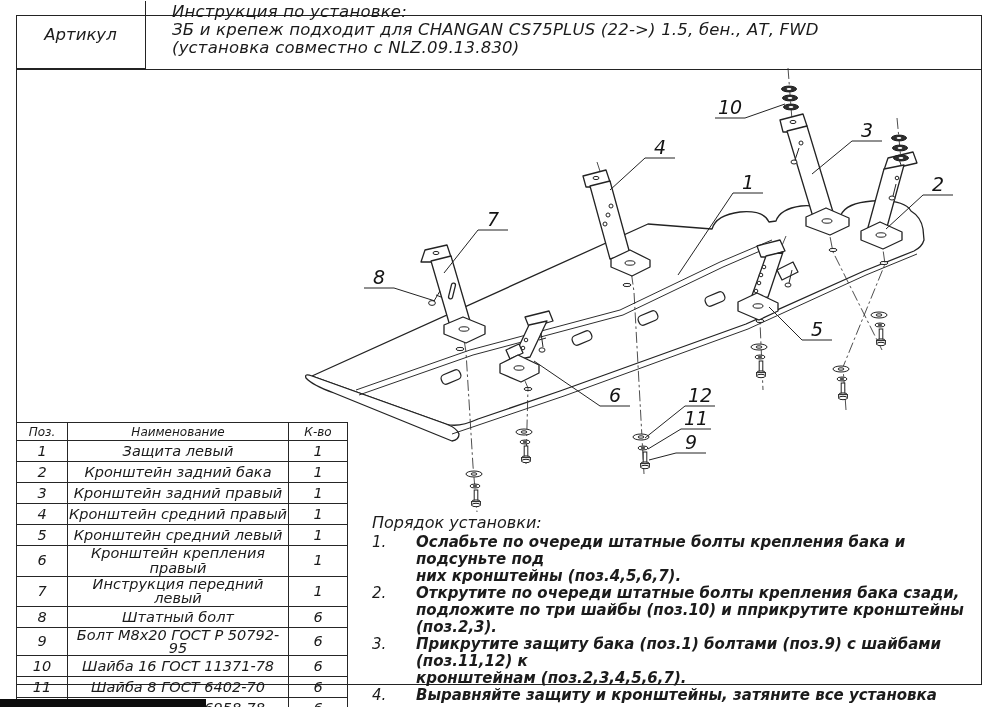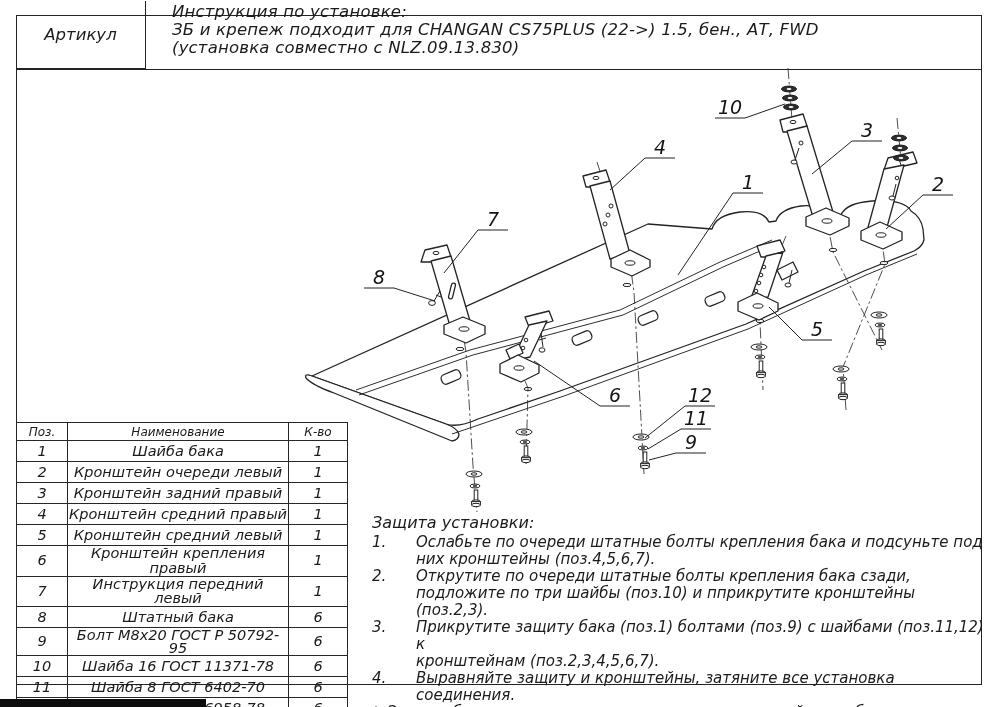--- a/index.html
+++ b/index.html
@@ -19,21 +19,21 @@
   .parts th{font-size:12px;height:17px;}
   .parts td{font-size:14.5px;height:20px;line-height:1.02;}
   .parts td.c-name{white-space:pre-line;}
   .parts tr.tall td{height:27px;line-height:13px;}
   
   .steps{position:absolute;left:372px;top:514px;width:616px;font-style:italic;font-size:15px;line-height:17px;}
   .steps-title{font-size:16px;margin-bottom:3px;}
   .step{display:flex;}
   .step-num{width:44px;flex:none;}
   .note-mark{width:15px;flex:none;font-size:16px;}
-  .step-text{white-space:pre-line;}
+  .step-text{white-space:pre-line;font-weight:bold;}
   
   svg.draw{position:absolute;left:0;top:0;}
   .fillw{fill:#ffffff;stroke:#232323;stroke-width:1.3;stroke-linejoin:round;}
   .lnthin{fill:none;stroke:#232323;stroke-width:.95;stroke-linejoin:round;}
   .cl{fill:none;stroke:#2e2e2e;stroke-width:.85;stroke-dasharray:11 3 2.5 3;}
   .leader{fill:none;stroke:#232323;stroke-width:1;}
   .callout{font-size:19px;font-style:italic;fill:#141414;text-anchor:middle;}
   .holeln{fill:#ffffff;stroke:#232323;stroke-width:1;}
   .darkw{fill:#2e2e2e;stroke:#1c1c1c;stroke-width:1;}
   .scanbar{position:absolute;left:0;top:699px;width:206px;height:8px;background:#0d0d0d;}
@@ -257,26 +257,26 @@
     <thead>
       <tr>
         <th>Поз.</th>
         <th>Наименование</th>
         <th>К-во</th>
       </tr>
     </thead>
     <tbody>
       <tr>
           <td class="c-pos">1</td>
-          <td class="c-name">Шайба бака</td>
+          <td class="c-name">Защита левый</td>
           <td class="c-qty">1</td>
         </tr>
       <tr>
           <td class="c-pos">2</td>
-          <td class="c-name">Кронштейн очереди левый</td>
+          <td class="c-name">Кронштейн задний бака</td>
           <td class="c-qty">1</td>
         </tr>
       <tr>
           <td class="c-pos">3</td>
           <td class="c-name">Кронштейн задний правый</td>
           <td class="c-qty">1</td>
         </tr>
       <tr>
           <td class="c-pos">4</td>
           <td class="c-name">Кронштейн средний правый</td>
@@ -292,21 +292,21 @@
           <td class="c-name">Кронштейн крепления правый</td>
           <td class="c-qty">1</td>
         </tr>
       <tr>
           <td class="c-pos">7</td>
           <td class="c-name">Инструкция передний левый</td>
           <td class="c-qty">1</td>
         </tr>
       <tr>
           <td class="c-pos">8</td>
-          <td class="c-name">Штатный бака</td>
+          <td class="c-name">Штатный болт</td>
           <td class="c-qty">6</td>
         </tr>
       <tr class="tall">
           <td class="c-pos">9</td>
           <td class="c-name">Болт М8х20 ГОСТ Р 50792-
 95</td>
           <td class="c-qty">6</td>
         </tr>
       <tr>
           <td class="c-pos">10</td>
@@ -320,21 +320,21 @@
         </tr>
       <tr>
           <td class="c-pos">12</td>
           <td class="c-name">Шайба 8 ГОСТ 6958-78</td>
           <td class="c-qty">6</td>
         </tr>
     </tbody>
   </table>
 
   <div class="steps">
-    <div class="steps-title">Защита установки:</div>
+    <div class="steps-title">Порядок установки:</div>
     <div class="step">
       <span class="step-num">1.</span>
       <span class="step-text">Ослабьте по очереди штатные болты крепления бака и подсуньте под
 них кронштейны (поз.4,5,6,7).</span>
     </div>
     <div class="step">
       <span class="step-num">2.</span>
       <span class="step-text">Открутите по очереди штатные болты крепления бака сзади,
 подложите по три шайбы (поз.10) и пприкрутите кронштейны (поз.2,3).</span>
     </div>

